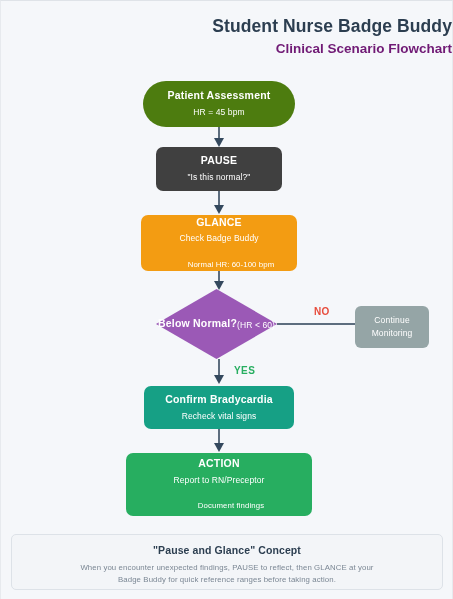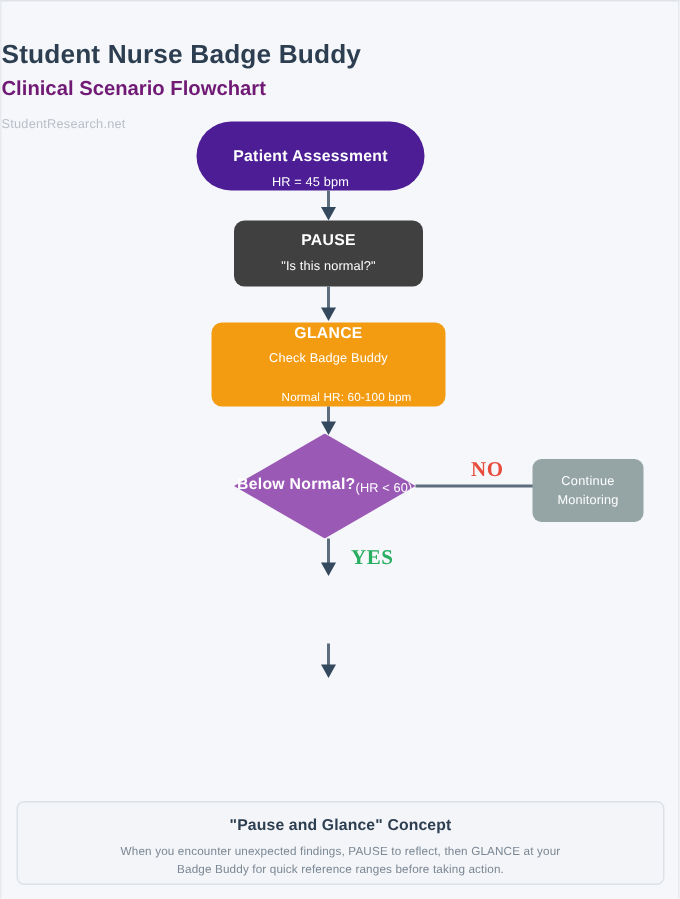--- a/index.html
+++ b/index.html
@@ -14,22 +14,22 @@
     overflow: hidden;
     position: relative;
     box-sizing: border-box;
     border-top: 1px solid #dfe3e8;
     border-left: 1px solid #e7eaee;
     border-right: 1px solid #e7eaee;
   }
 
   
   #header {
-    text-align: left;
-    padding-top: 25px;
+    text-align: right;
+    padding-top: 15px;
   }
   #main-title {
     font-size: 17.5px;
     font-weight: bold;
     color: #2c3e50;
     letter-spacing: 0.1px;
     line-height: 1.25;
   }
   #sub-title {
     font-size: 13.5px;
@@ -78,24 +78,23 @@
   .n-sub2 {
     font-size: 7.8px;
     line-height: 1.35;
     margin-top: 15px;
     letter-spacing: 0.1px;
     padding-left: 24px;
   }
 
   
   #node-assessment {
-    left: 130px; top: 80px; width: 152px; height: 46px;
-    background: #4c1d95;
+    left: 142px; top: 80px; width: 152px; height: 46px;
+    background: #4d7c0f;
     border-radius: 23px;
-    justify-content: flex-end;
   }
   
   #node-pause {
     left: 155px; top: 146px; width: 126px; height: 44px;
     background: #404040;
     border-radius: 7px;
   }
   
   #node-glance {
     left: 140px; top: 214px; width: 156px; height: 56px;
@@ -166,24 +165,23 @@
   }
   .arrow-right {
     position: absolute;
     width: 0; height: 0;
     border-top: 5px solid transparent;
     border-bottom: 5px solid transparent;
     border-left: 9px solid #34495e;
   }
   .edge-label {
     position: absolute;
-    font-size: 14px;
+    font-size: 10px;
     font-weight: bold;
     letter-spacing: 0.4px;
-    font-family: Liberation Serif, serif;
   }
   #label-no { color: #e74c3c; left: 313px; top: 305px; }
   #label-yes { color: #27ae60; left: 233px; top: 364px; }
 
   
   #footer-panel {
     position: absolute;
     left: 10px;
     top: 533px;
     width: 432px;
@@ -208,21 +206,20 @@
     letter-spacing: 0.1px;
   }
   #footer-body { margin-top: 6px; text-align: center; }
 </style>
 </head>
 <body>
 
 <div id="header">
   <div id="main-title">Student Nurse Badge Buddy</div>
   <div id="sub-title">Clinical Scenario Flowchart</div>
-  <div id="watermark">StudentResearch.net</div>
 </div>
 
 <div id="flow">
 
   <div class="node" id="node-assessment">
     <div class="n-title">Patient Assessment</div>
     <div class="n-sub">HR = 45 bpm</div>
   </div>
 
   <div class="conn-line conn-v" style="left:217px; top:126px; height:13px;"></div>
@@ -259,24 +256,33 @@
 
   <div class="node" id="node-continue">
     <div class="n-title">Continue</div>
     <div class="n-sub">Monitoring</div>
   </div>
 
   <div class="conn-line conn-v" style="left:217px; top:358px; height:17px;"></div>
   <div class="arrow-down" style="left:213px; top:374px;"></div>
   <div class="edge-label" id="label-yes">YES</div>
 
+  <div class="node" id="node-confirm">
+    <div class="n-title">Confirm Bradycardia</div>
+    <div class="n-sub">Recheck vital signs</div>
+  </div>
 
   <div class="conn-line conn-v" style="left:217px; top:428px; height:15px;"></div>
   <div class="arrow-down" style="left:213px; top:442px;"></div>
 
+  <div class="node" id="node-action">
+    <div class="n-title">ACTION</div>
+    <div class="n-sub">Report to RN/Preceptor</div>
+    <div class="n-sub2">Document findings</div>
+  </div>
 
 </div>
 
 <div id="footer-panel">
   <div id="footer-title">"Pause and Glance" Concept</div>
   <div id="footer-body">
     <div class="footer-line">When you encounter unexpected findings, PAUSE to reflect, then GLANCE at your</div>
     <div class="footer-line">Badge Buddy for quick reference ranges before taking action.</div>
   </div>
 </div>

